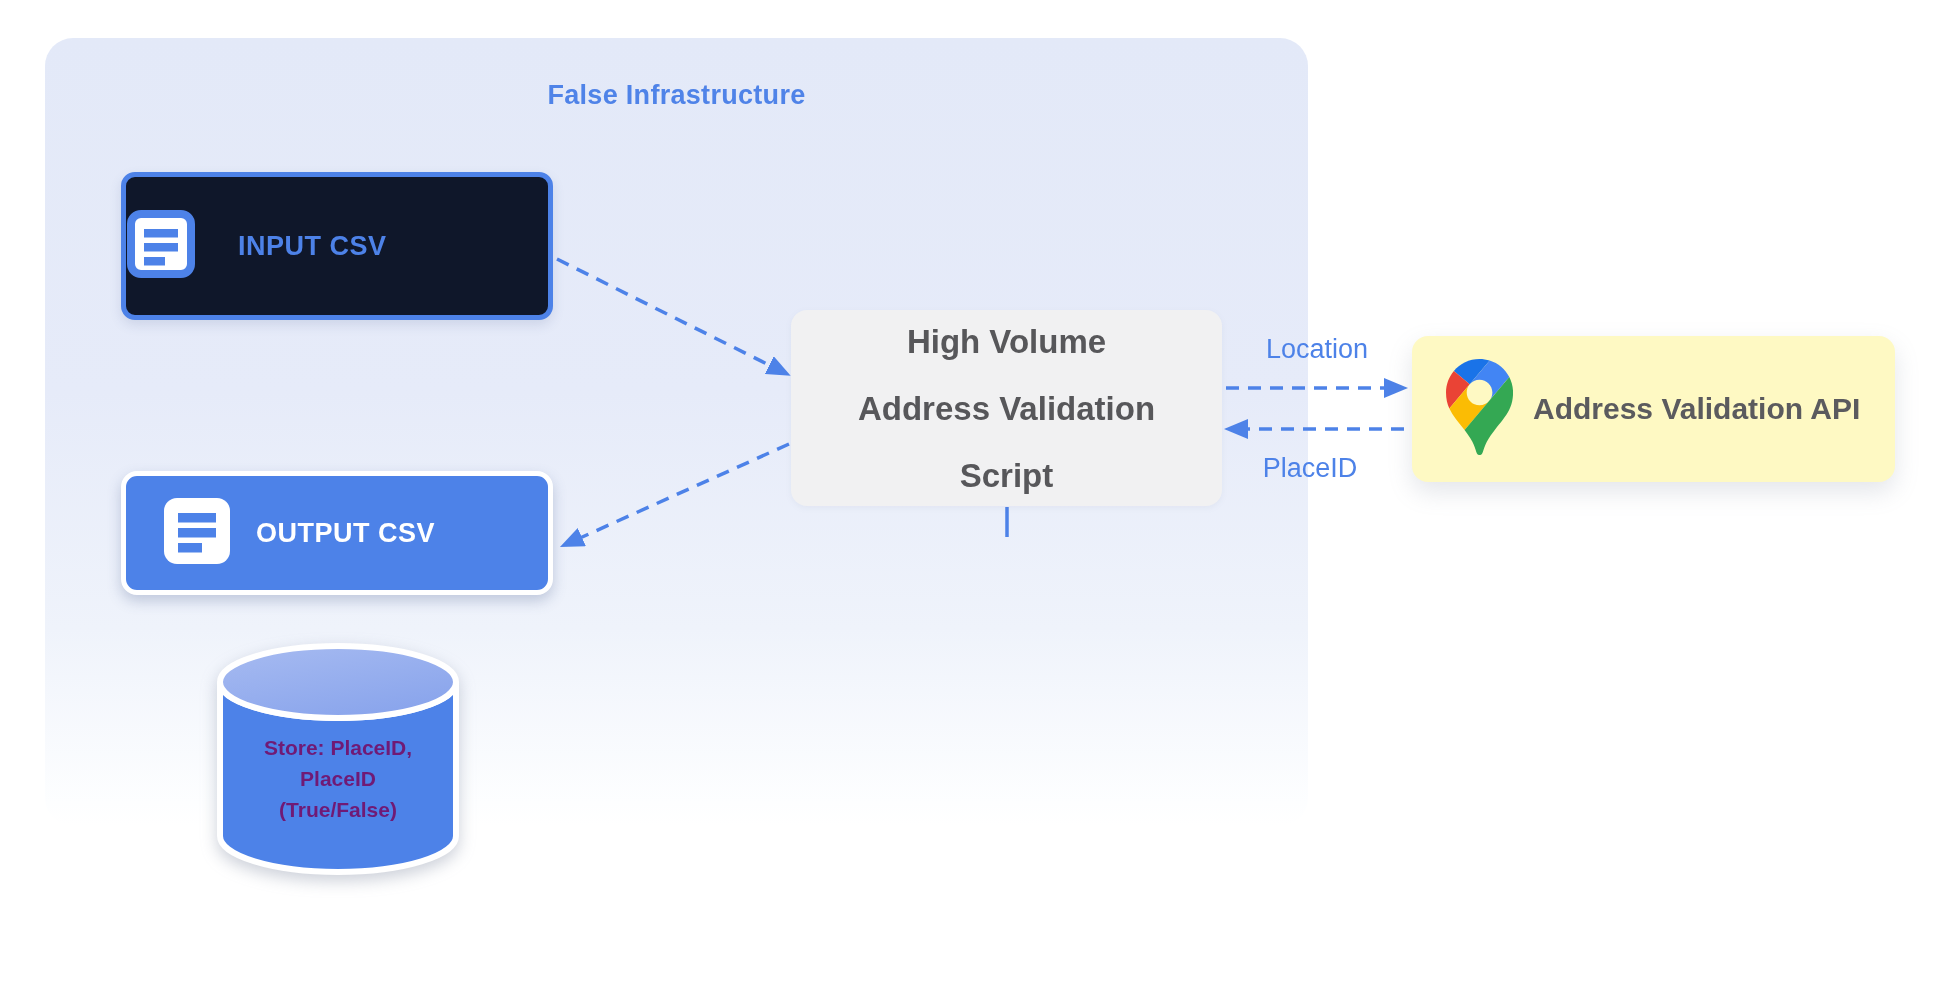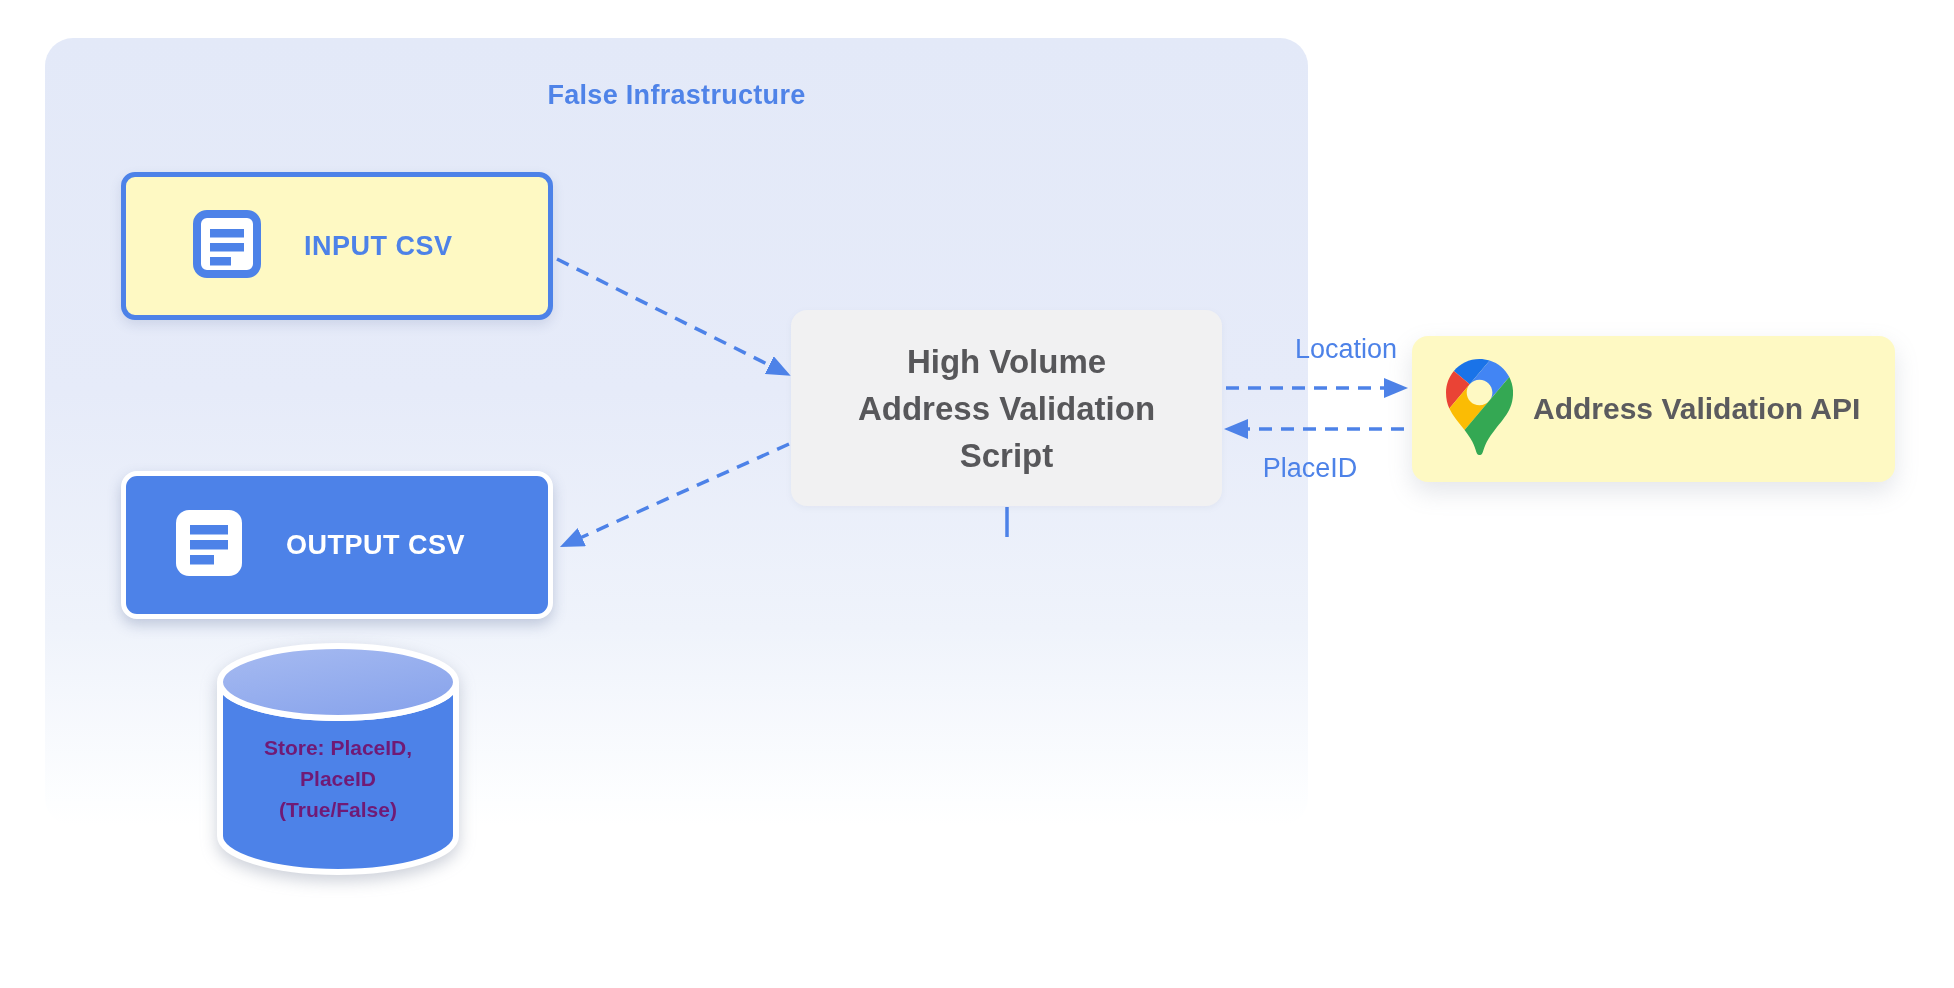--- a/index.html
+++ b/index.html
@@ -11,29 +11,29 @@
   .infra { position:absolute; left:45px; top:38px; width:1263px; height:788px;
            border-radius:28px;
            background:linear-gradient(180deg,#e3e9f8 0%,#e6ebf9 45%,#eff3fb 75%,#fdfeff 97%,#ffffff 100%); }
   .infra-title { position:absolute; left:0; top:42px; width:100%; text-align:center;
                  color:#4f83e8; font-size:27px; font-weight:bold; letter-spacing:.3px; }
 
   
   svg.arrows { position:absolute; left:0; top:0; width:1954px; height:988px; pointer-events:none; }
 
   
-  .node { position:absolute; display:flex; align-items:center; }
+  .node { position:absolute; display:flex; align-items:center;gap:20px; }
 
-  .input-box { left:121px; top:172px; width:432px; height:148px; background:#fef9c3;
-               border:5px solid #4d82e8; border-radius:14px; padding-left:66px; gap:42px;
+  .input-box { left:121px; top:172px; width:432px; height:148px; background:#0f172a;
+               border:5px solid #4d82e8; border-radius:14px; gap:42px;
                box-shadow:0 5px 12px rgba(70,90,140,.15); }
   .input-box .lbl { color:#4d82e8; font-size:27px; font-weight:bold; letter-spacing:.5px; }
 
-  .output-box { left:121px; top:471px; width:432px; height:148px; background:#4d82e8;
-                border:5px solid #ffffff; border-radius:16px; padding-left:48px; gap:42px;
+  .output-box { left:121px; top:471px; width:432px; height:124px; background:#4d82e8;
+                border:5px solid #ffffff; border-radius:16px; padding-left:36px; gap:24px;
                 box-shadow:0 6px 14px rgba(70,90,140,.28); }
   .output-box .lbl { color:#ffffff; font-size:27px; font-weight:bold; letter-spacing:.5px; }
 
   .script-box { left:791px; top:310px; width:431px; height:196px; background:#f1f1f2;
                 border-radius:16px; flex-direction:column; justify-content:center;
                 box-shadow:0 2px 6px rgba(120,130,150,.08); }
   .script-box .line { color:#57575a; font-size:33px; font-weight:bold; line-height:47px; text-align:center; }
 
   .library-box { left:791px; top:537px; width:430px; height:82px; background:#f1f1f2;
                  border-radius:10px; padding-left:44px; gap:26px;
@@ -46,21 +46,21 @@
   .api-box .lbl { color:#5b5b5e; font-size:30px; font-weight:bold; }
 
   
   .cylinder { position:absolute; left:208px; top:632px; width:260px; height:252px; }
   .cylinder svg { filter:drop-shadow(0 6px 8px rgba(110,120,145,.35)); }
   .cyl-text { position:absolute; left:0; top:100px; width:260px; text-align:center;
               color:#701a75; font-size:21px; font-weight:bold; line-height:31px; }
 
   
   .edge-label { position:absolute; color:#4d82e8; font-size:27px; text-align:center; width:160px; }
-  .loc { left:1237px; top:334px;text-align:right; }
+  .loc { left:1237px; top:334px; }
   .pid { left:1230px; top:453px; }
 </style>
 </head>
 <body>
 
 <div class="canvas">
 
   <div class="infra">
     <div class="infra-title">False Infrastructure</div>
   </div>

